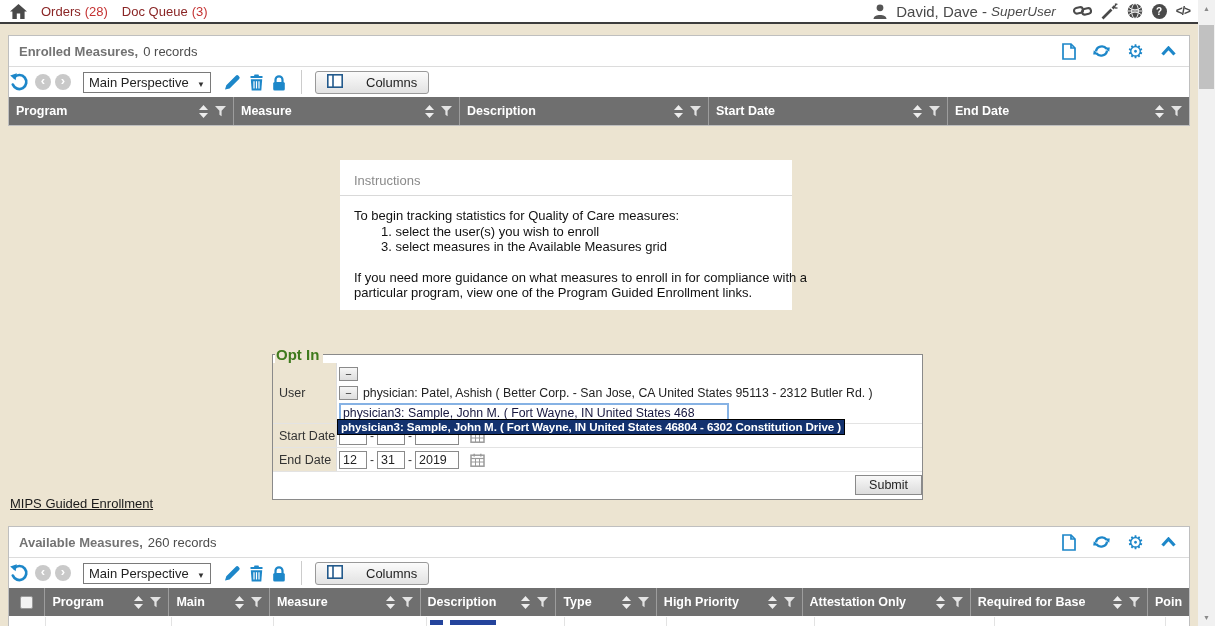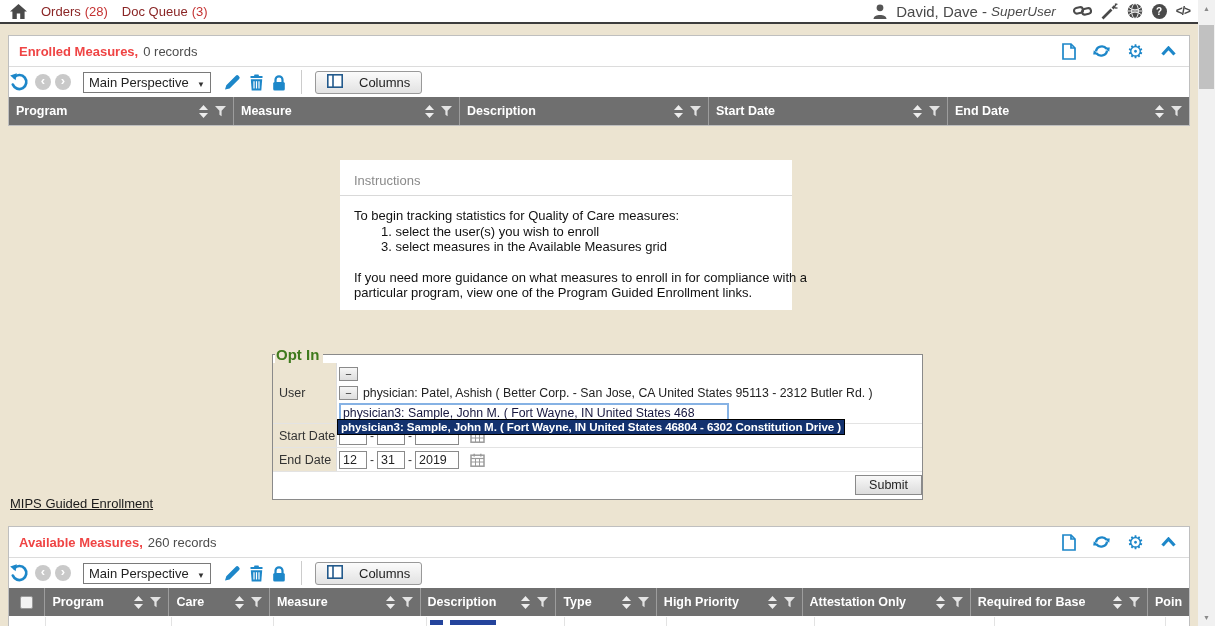--- a/index.html
+++ b/index.html
@@ -22,40 +22,40 @@
   .code-icon::after { content:"</>"; color:#4a4a4a; font-size:12px; font-weight:bold; letter-spacing:-1px; }
 
   
   .content { position:absolute; left:0; top:24px; width:1198px; height:602px; background:#ece4d1; overflow:hidden; }
 
   .panel { position:absolute; left:8px; width:1182px; background:#fff; border:1px solid #bfbfbf; }
   #panel-enrolled { top:11px; }
   #panel-available { top:502px; }
 
   .panel-head { height:31px; display:flex; align-items:center; padding:0 13px 0 10px; border-bottom:1px solid #dcdcdc; }
-  .panel-title { font-size:13px; font-weight:bold; color:#ef4444; }
+  .panel-title { font-size:13px; font-weight:bold; color:#737373; }
   .panel-records { font-size:13px; color:#4d4d4d; margin-left:5px; }
   .panel-actions { margin-left:auto; display:flex; align-items:center; gap:17px; }
   .panel-actions span { cursor:pointer; display:inline-flex; }
   .gear-icon::after { content:"⚙"; color:#1d87c9; font-size:19px; line-height:15px; }
 
   .toolbar { height:30px; display:flex; align-items:center; }
   .undo-icon { margin-right:6px; cursor:pointer; display:inline-flex; }
   .nav-circle { width:16px; height:16px; border-radius:50%; background:#c9c9c9; color:#fff;
                 display:inline-flex; align-items:center; justify-content:center; margin-right:4px; cursor:pointer;
                 font-size:13px; font-weight:bold; line-height:14px; }
   .prev-circle::after { content:"‹"; margin-top:-2px; }
   .next-circle::after { content:"›"; margin-top:-2px; }
   .select { width:128px; height:21px; border:1px solid #7a7a7a; background:#fff; display:flex; align-items:center;
             padding:0 5px; font-size:13px; color:#222; margin:0 8px 0 8px; cursor:pointer; }
   .select .caret { margin-left:auto; }
   .caret::after { content:"▼"; font-size:8px; color:#333; }
   .tool-icon { margin:0 4px; cursor:pointer; display:inline-flex; }
   .tb-sep { width:1px; height:24px; background:#ccc; margin:0 13px 0 11px; }
-  .btn { display:flex; align-items:center; gap:16px; height:23px; padding:0 11px; border:1px solid #999;
+  .btn { display:flex; align-items:center; gap:23px; height:23px; padding:0 11px; border:1px solid #999;
          border-radius:3px; background:linear-gradient(#fbfbfb,#e2e2e2); font-size:13px; color:#222; cursor:pointer; }
 
   .grid-head { display:flex; background:#6f6f6f; height:28px; }
   .gcol { display:flex; align-items:center; padding:0 7px; border-right:1px solid #9d9d9d;
           color:#fff; font-size:12.5px; font-weight:bold; cursor:pointer; }
   .gcol .glabel { flex:1; white-space:nowrap; overflow:hidden; }
   .gcol .sort-icon { display:inline-flex; margin-right:7px; }
   .gcol .filter-icon { display:inline-flex; }
   .gcol-chk { display:flex; align-items:center; justify-content:center; border-right:1px solid #9d9d9d; }
   .chk { width:13px; height:13px; background:#f2f2f2; border:1px solid #999; border-radius:2px; cursor:pointer; }
@@ -495,21 +495,21 @@
               <path d="M4.5 13 9 8 0 8Z" fill="#ededed"></path>
             </svg>
           </span>
         <span class="filter-icon">
             <svg width="11" height="11" viewBox="0 0 11 11">
               <path d="M0 0 H11 L6.6 4.8 V10.2 L4.4 8.8 V4.8 Z" fill="#e3e3e3"></path>
             </svg>
           </span>
       </div>
       <div class="gcol" style="width:102px">
-        <span class="glabel">Care</span>
+        <span class="glabel">Main</span>
         <span class="sort-icon">
             <svg width="9" height="13" viewBox="0 0 9 13">
               <path d="M4.5 0 9 5 0 5Z" fill="#ededed"></path>
               <path d="M4.5 13 9 8 0 8Z" fill="#ededed"></path>
             </svg>
           </span>
         <span class="filter-icon">
             <svg width="11" height="11" viewBox="0 0 11 11">
               <path d="M0 0 H11 L6.6 4.8 V10.2 L4.4 8.8 V4.8 Z" fill="#e3e3e3"></path>
             </svg>

